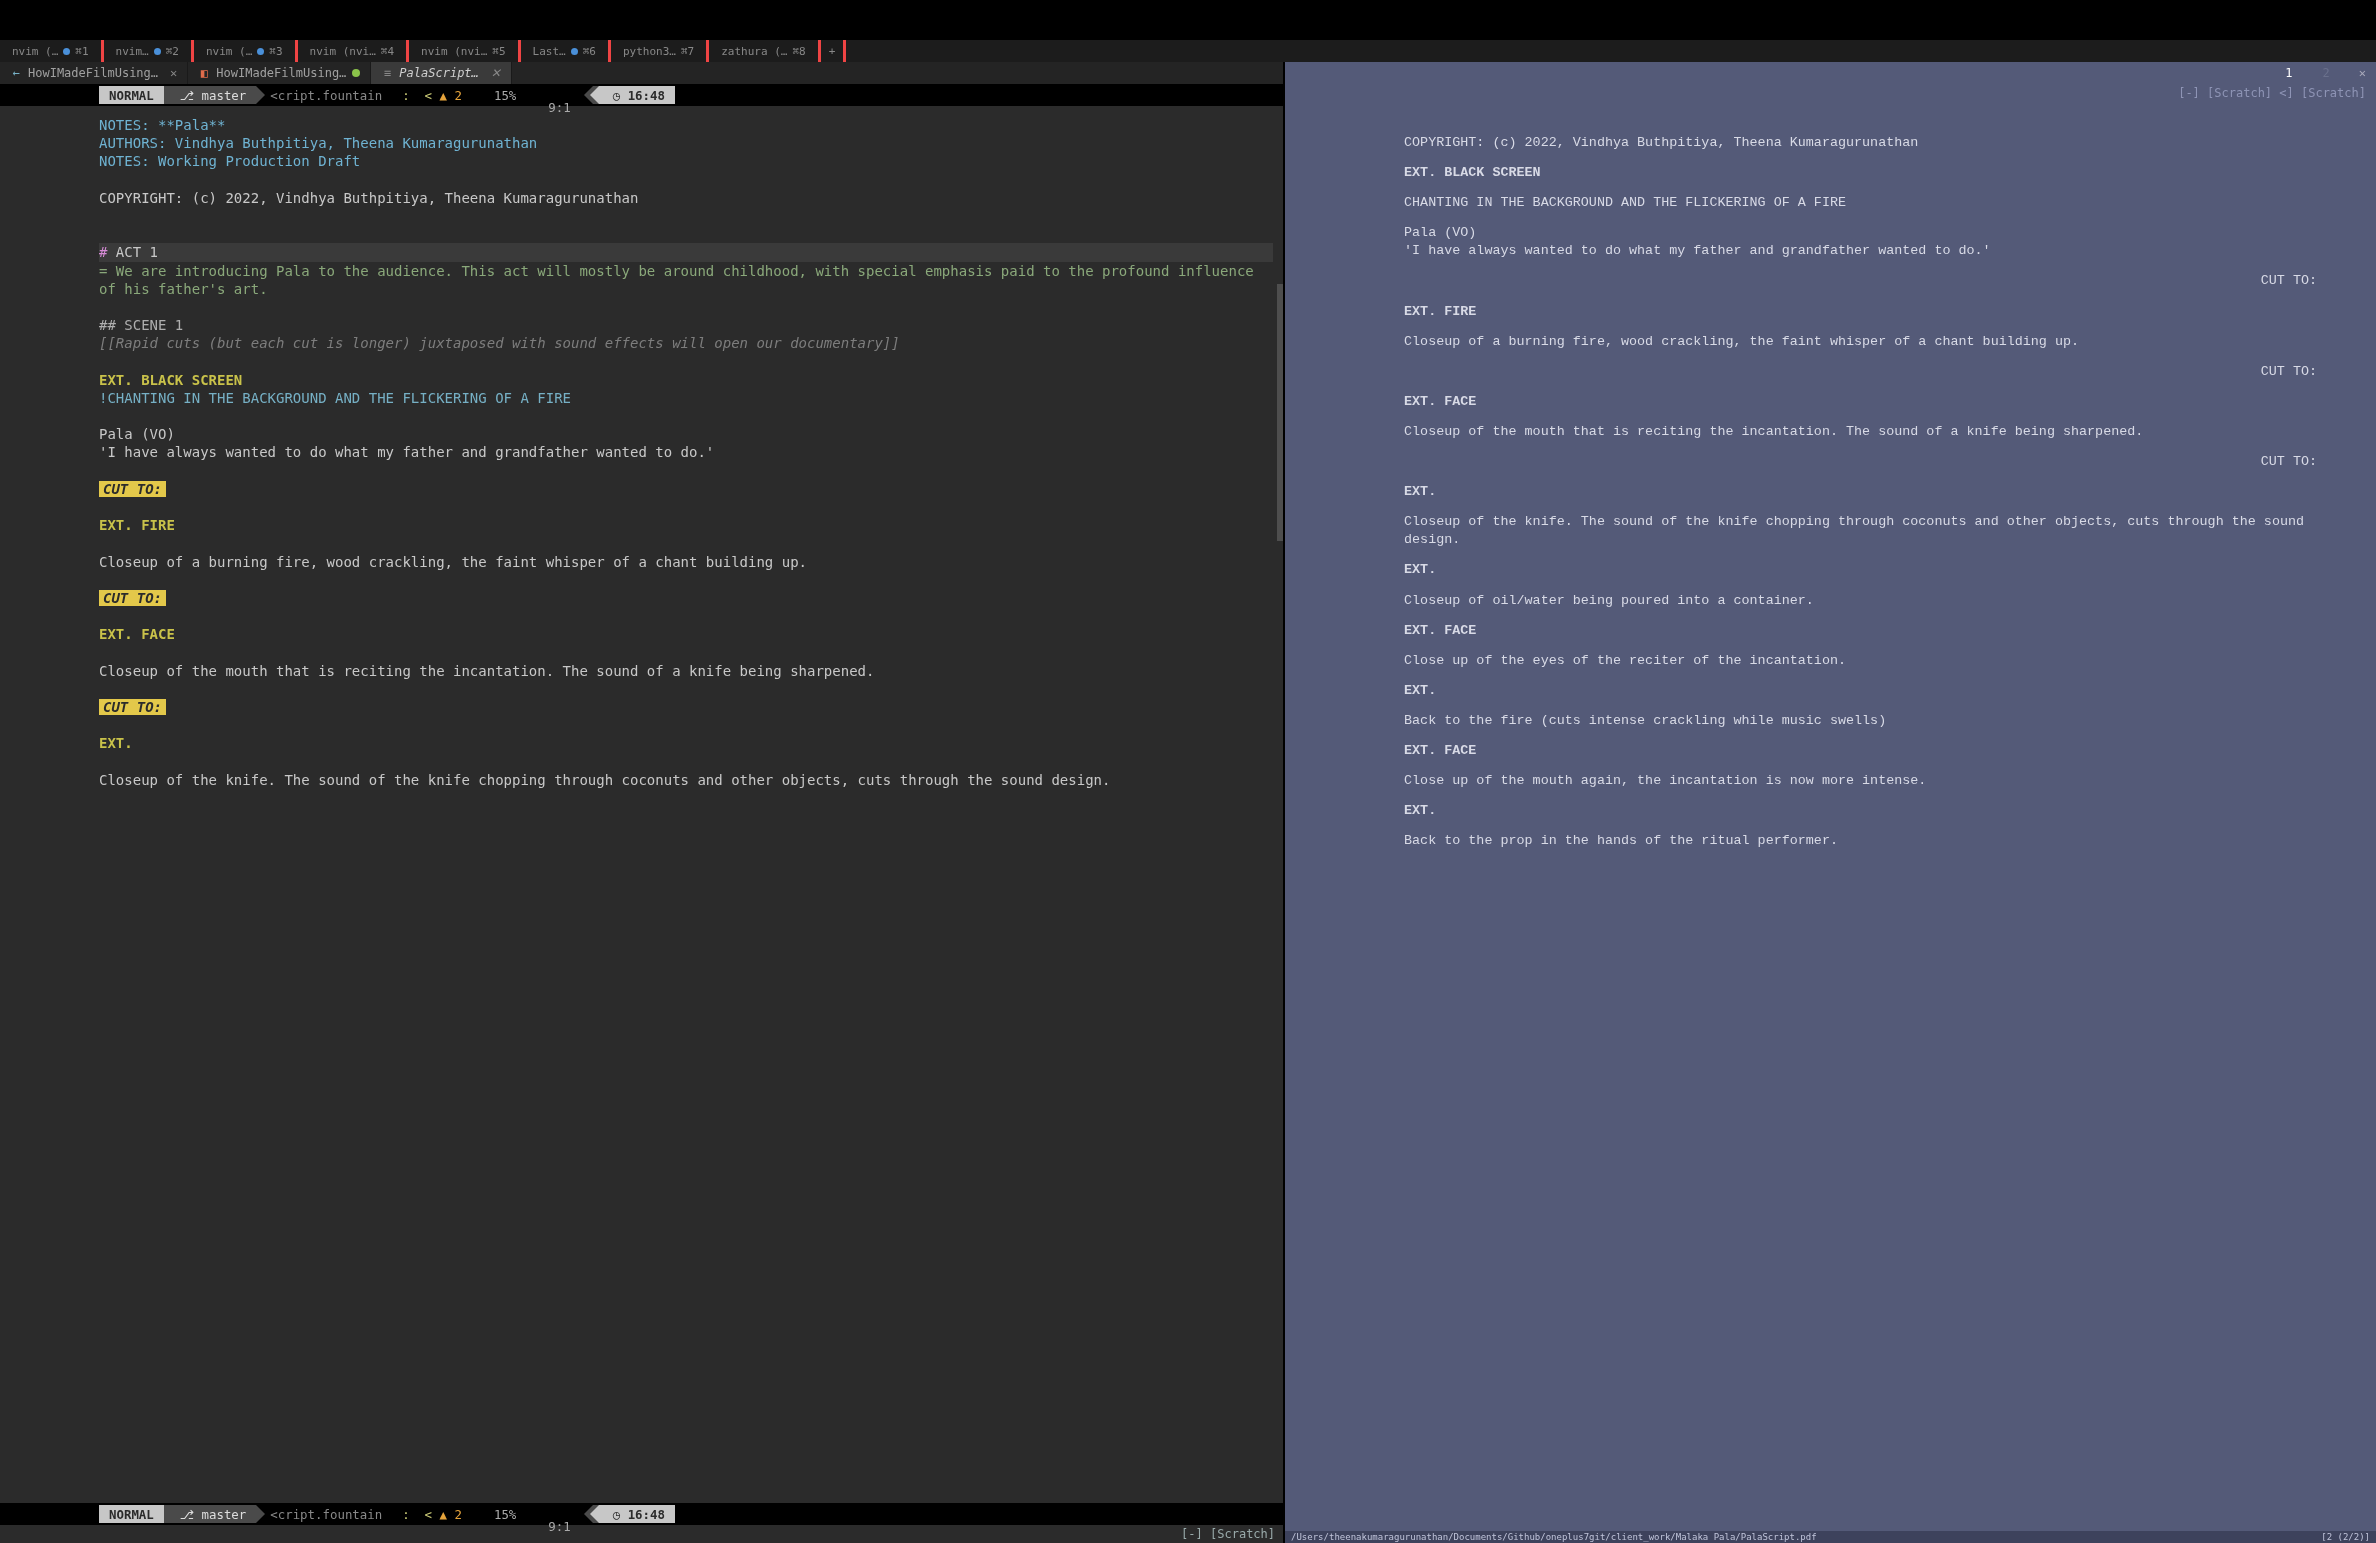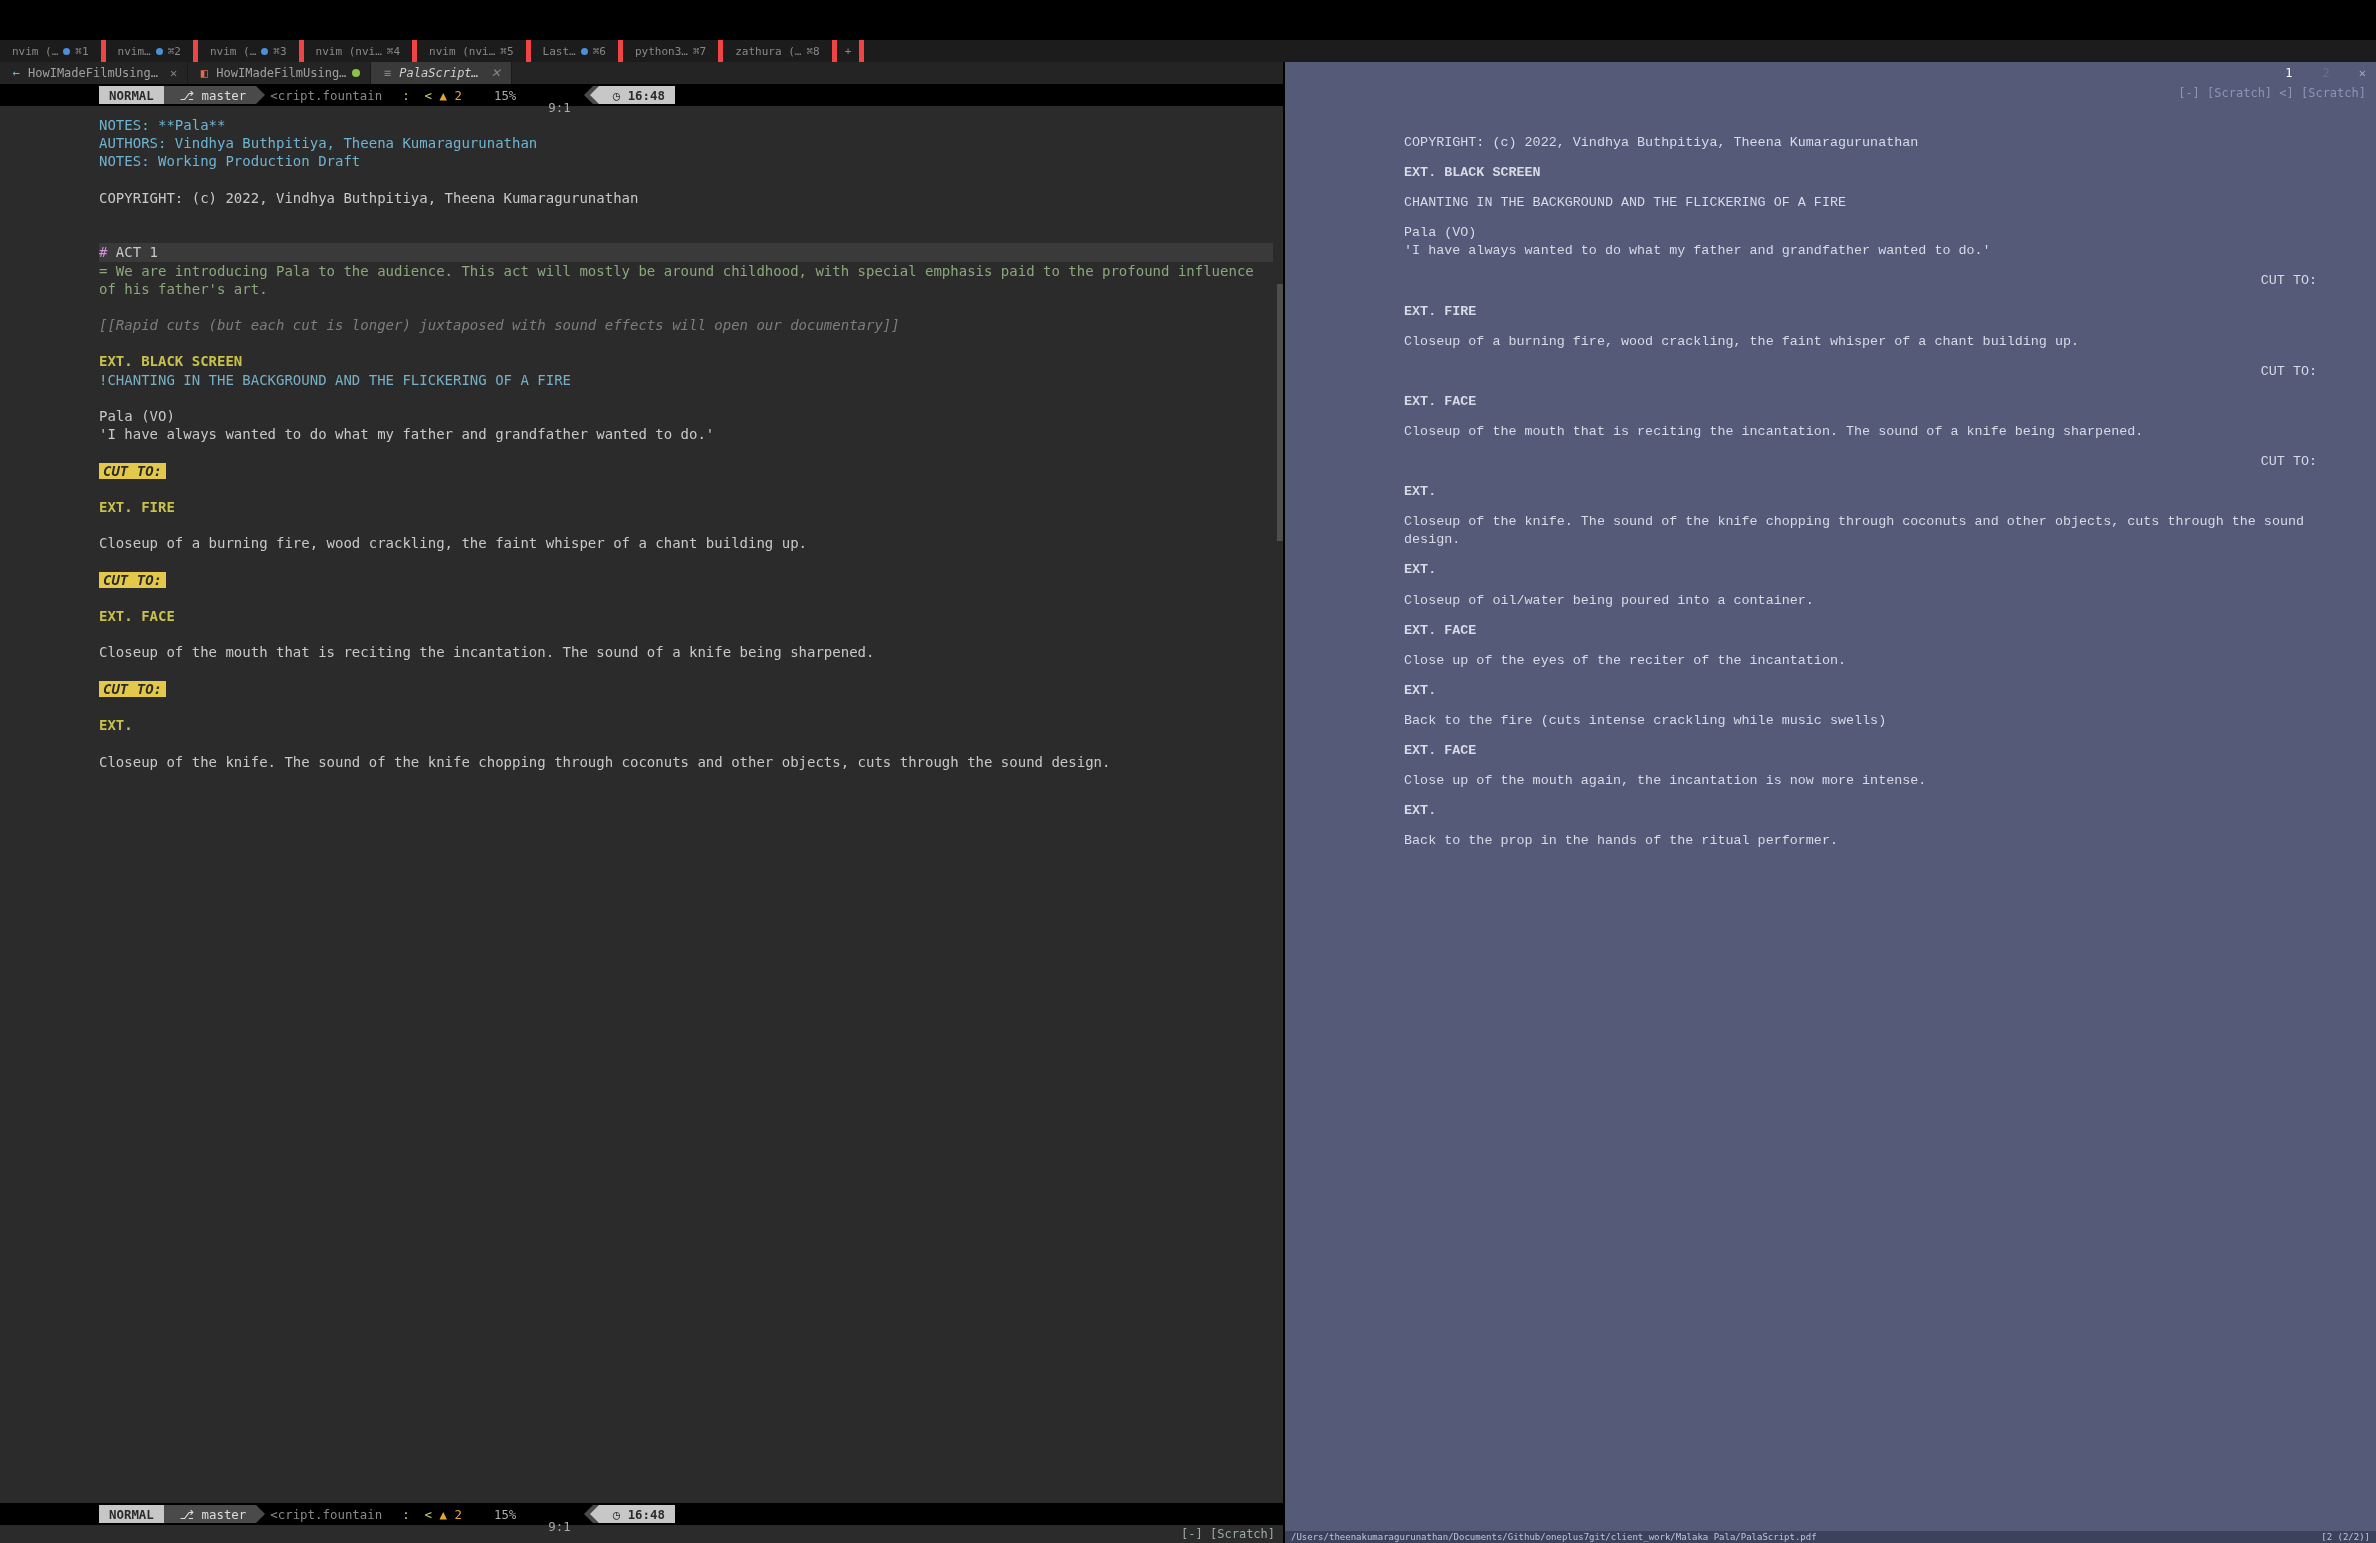--- a/index.html
+++ b/index.html
@@ -18,21 +18,21 @@
     display: flex;
     flex-direction: column;
   }
   .topblack { height: 40px; background:#000; }
   .oswindowtabs {
     display:flex; align-items:stretch; background:#1c1c1c; height:22px;
     font-size:11px; color:#999;
   }
   .ostab {
     display:flex; align-items:center; gap:5px; padding:0 12px;
-    border-right:5px solid #ef4444; cursor:default;
+    border-right:3px solid #ef4444; cursor:default;
     color:#888;
   }
   .ostab .dot { width:7px;height:7px;border-radius:50%;background:#4a90d9; display:inline-block;}
   .ostab .cmd { color:#888;}
   .ostab.plus { padding:0 8px; color:#888;}
   .workarea { flex:1; display:flex; min-height:0;}
   .left {
     width:54%; background:#2b2b2b; display:flex; flex-direction:column;
     border-right:2px solid #000;
     min-height:0;
@@ -244,20 +244,21 @@
       <div class="line "><span class="meta">NOTES: **Pala**</span></div>
           <div class="line "><span class="meta">AUTHORS: Vindhya Buthpitiya, Theena Kumaragurunathan</span></div>
           <div class="line "><span class="meta">NOTES: Working Production Draft</span></div>
           <div class="line ">&nbsp;</div>
           <div class="line "><span class="normal">COPYRIGHT: (c) 2022, Vindhya Buthpitiya, Theena Kumaragurunathan</span></div>
           <div class="line ">&nbsp;</div>
           <div class="line ">&nbsp;</div>
           <div class="line "><span class="actline"><span class="act">#</span><span class="normal"> ACT 1</span></span></div>
           <div class="line "><span class="synopsis">= We are introducing Pala to the audience. This act will mostly be around childhood, with special emphasis paid to the profound influence of his father's art.</span></div>
           <div class="line ">&nbsp;</div>
+          <div class="line "><span class="sceneh">## SCENE 1</span></div>
           <div class="line "><span class="note">[[Rapid cuts (but each cut is longer) juxtaposed with sound effects will open our documentary]]</span></div>
           <div class="line ">&nbsp;</div>
           <div class="line "><span class="slug">EXT. BLACK SCREEN</span></div>
           <div class="line "><span class="action">!CHANTING IN THE BACKGROUND AND THE FLICKERING OF A FIRE</span></div>
           <div class="line ">&nbsp;</div>
           <div class="line "><span class="dialog">Pala (VO)</span></div>
           <div class="line "><span class="dialog">'I have always wanted to do what my father and grandfather wanted to do.'</span></div>
           <div class="line ">&nbsp;</div>
           <div class="line "><span class="transition">CUT TO:</span></div>
           <div class="line ">&nbsp;</div>

